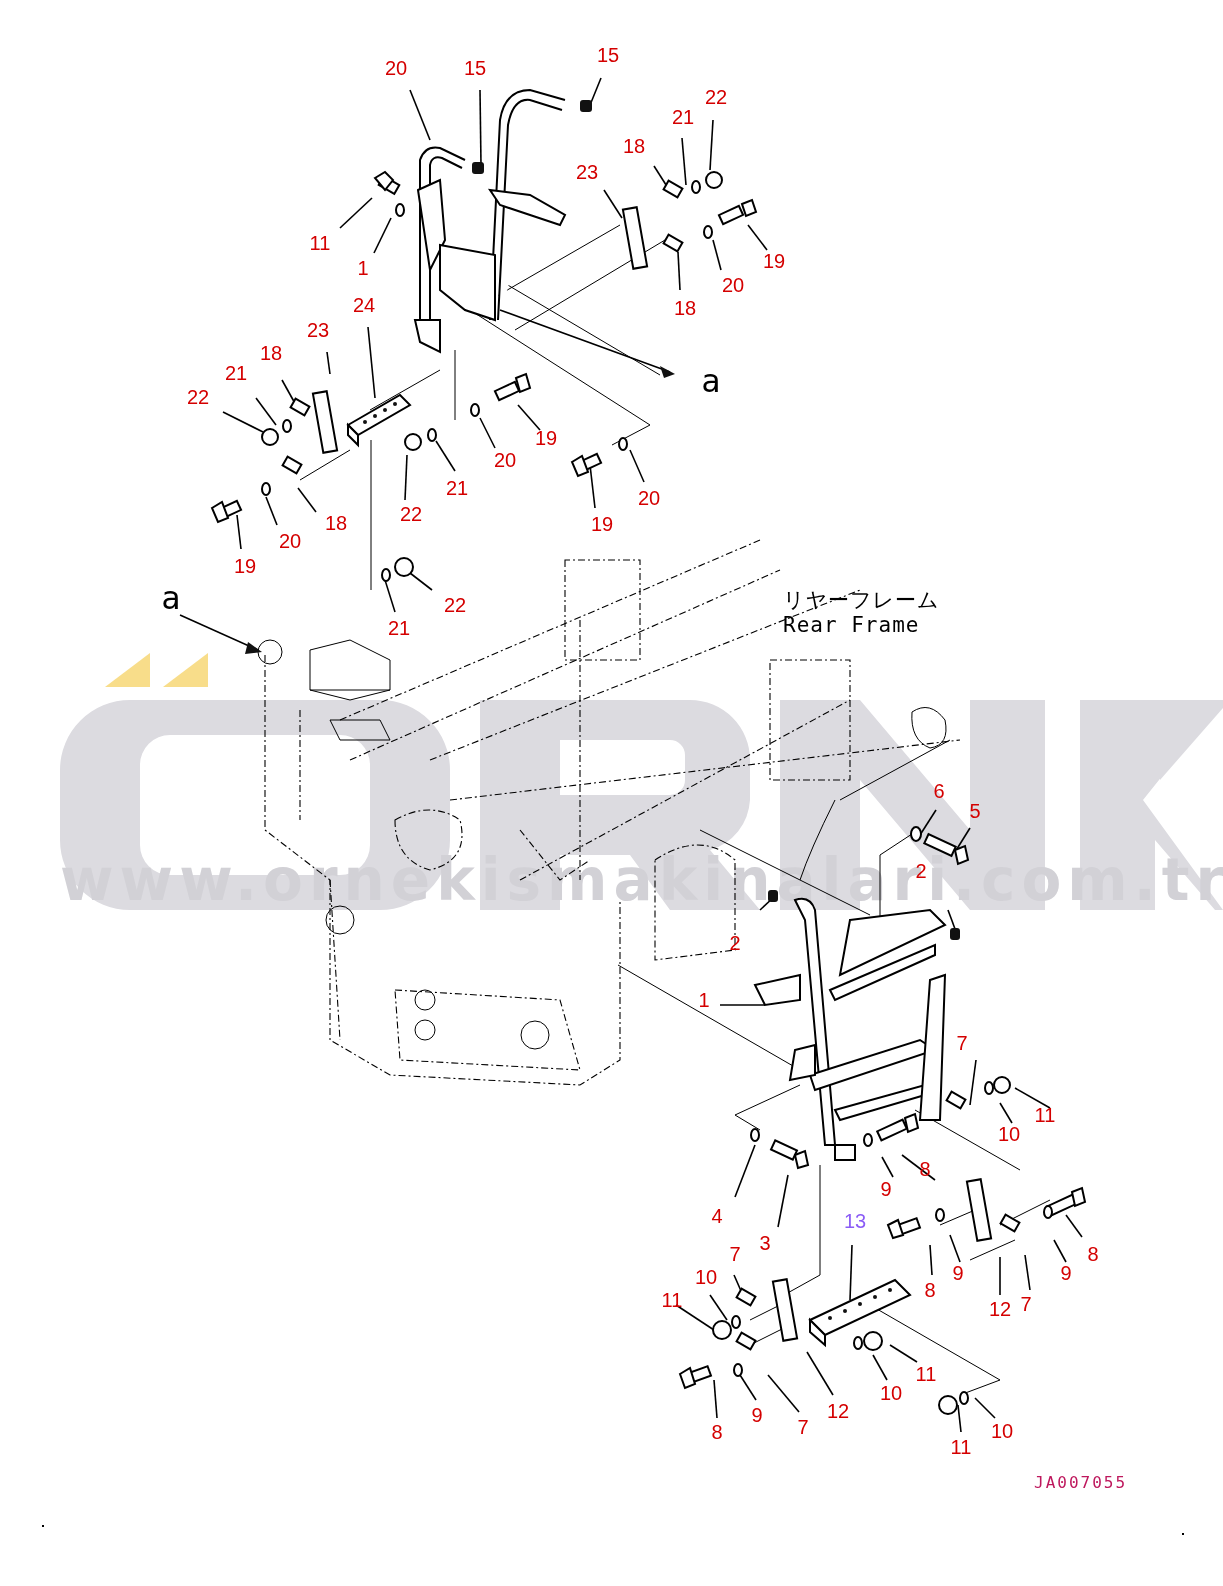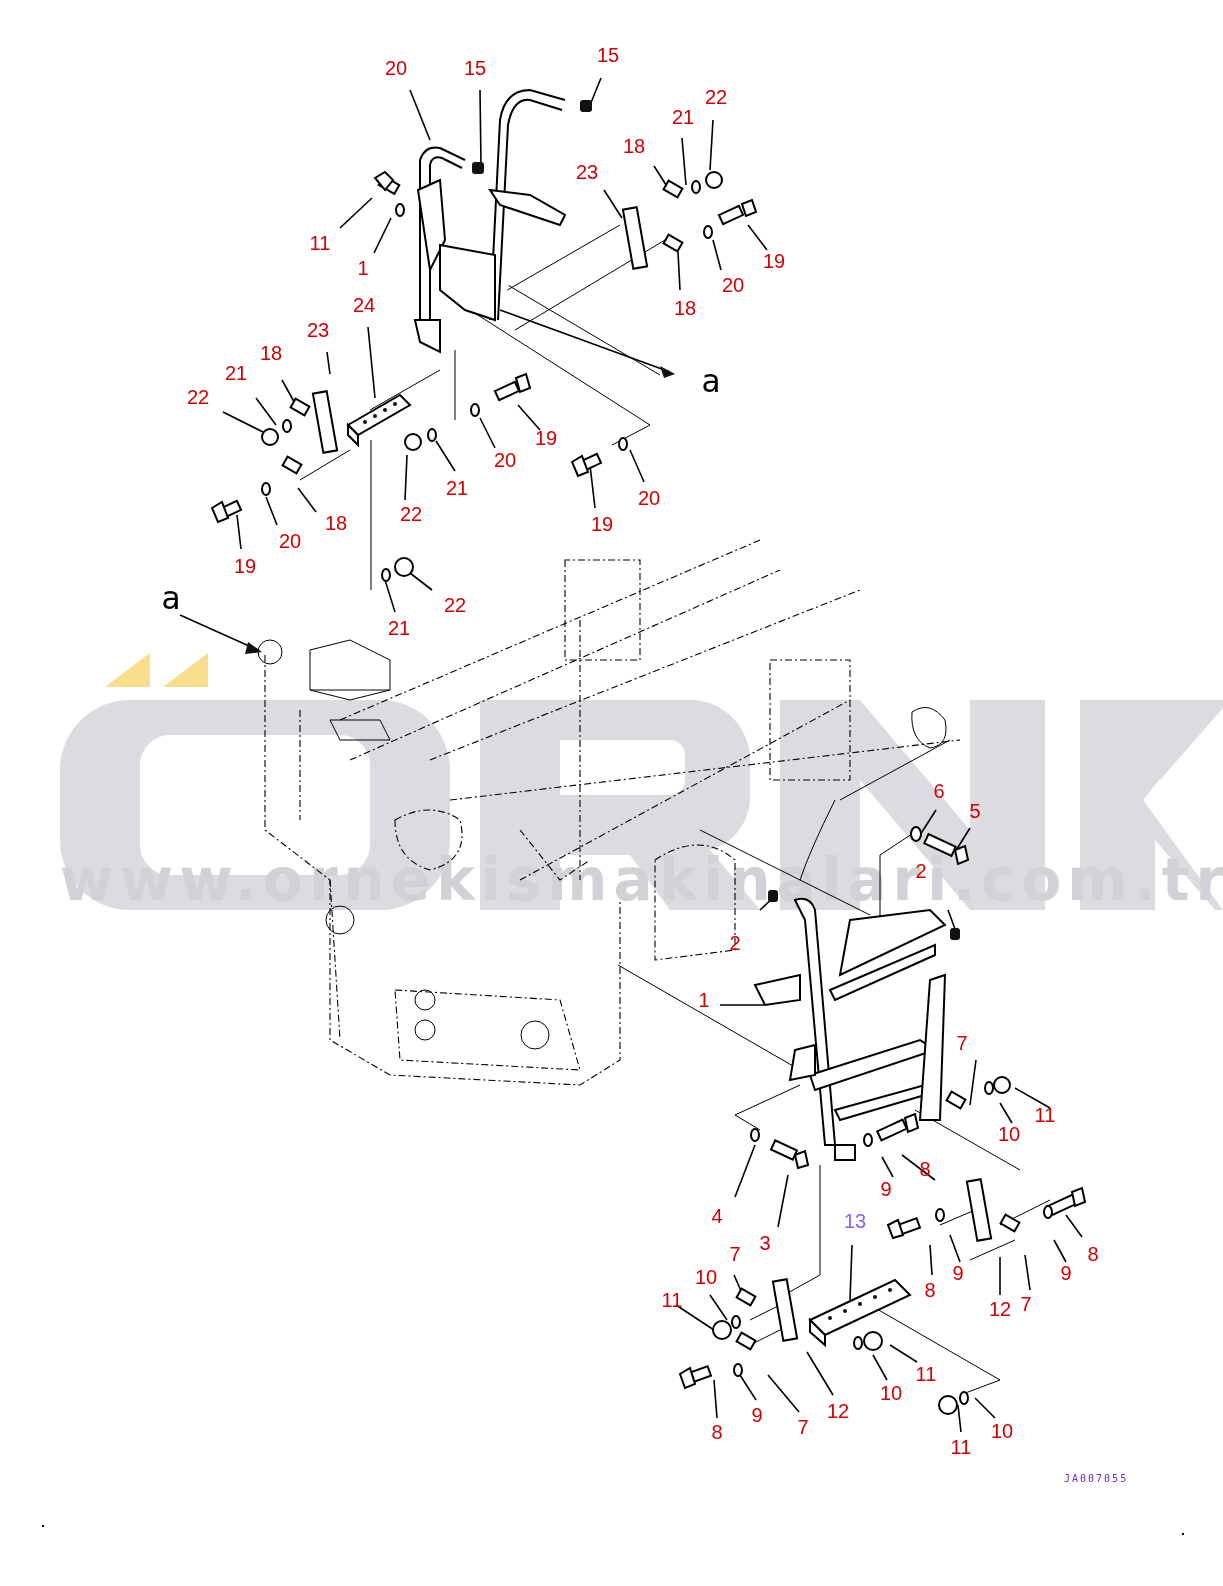--- a/index.html
+++ b/index.html
@@ -9,21 +9,21 @@
   .wm-url { fill:#d2d1d6; font-family:"DejaVu Sans", sans-serif; font-weight:bold; font-size:58px; letter-spacing:6px; }
   .wm-mark { fill:#f8dd8a; }
   .line { stroke:#000; stroke-width:1.6; fill:none; }
   .thin { stroke:#000; stroke-width:1; fill:none; }
   .dash { stroke:#000; stroke-width:1.1; fill:none; stroke-dasharray:7 3 2 3; }
   .part { stroke:#000; stroke-width:2; fill:#fff; }
   .dark { fill:#111; }
   .callout { position:absolute; color:#d40000; font-family:"Liberation Sans", sans-serif; font-size:20px; line-height:20px; transform:translate(-50%,-50%); white-space:nowrap; }
   .view-a { position:absolute; font-family:"DejaVu Sans Mono", monospace; font-size:32px; color:#000; transform:translate(-50%,-50%); }
   .frame-label { position:absolute; left:783px; top:588px; font-family:"DejaVu Sans Mono", monospace; font-size:21px; line-height:25px; color:#000; letter-spacing:1px; }
-  .drawing-no { position:absolute; left:1064px; top:1473px; font-family:"DejaVu Sans Mono", monospace; font-size:10px; letter-spacing:2px; color:#6d28d9; }
+  .drawing-no { position:absolute; left:1034px; top:1473px; font-family:"DejaVu Sans Mono", monospace; font-size:16px; letter-spacing:2px; color:#be185d; }
   .dot { position:absolute; width:2px; height:2px; background:#000; }
 </style>
 </head>
 <body>
 
 <div id="canvas">
 
   <svg width="1223" height="1586" viewBox="0 0 1223 1586">
 
     <g>
@@ -292,20 +292,24 @@
     </g>
 
     <g>
       <line class="line" x1="500" y1="310" x2="670" y2="372"></line>
       <polygon class="dark" points="675,374 660,366 664,378"></polygon>
       <line class="line" x1="180" y1="615" x2="258" y2="650"></line>
       <polygon class="dark" points="262,652 248,642 245,654"></polygon>
     </g>
   </svg>
 
+  <div class="frame-label">
+    <div>リヤーフレーム</div>
+    <div>Rear Frame</div>
+  </div>
 
   <div class="drawing-no">JA007055</div>
 
   <div id="callouts">
       <div class="callout" style="left: 396px; top: 68px; color: rgb(212, 0, 0);">20</div>
       <div class="callout" style="left: 475px; top: 68px; color: rgb(212, 0, 0);">15</div>
       <div class="callout" style="left: 608px; top: 55px; color: rgb(212, 0, 0);">15</div>
       <div class="callout" style="left: 716px; top: 97px; color: rgb(212, 0, 0);">22</div>
       <div class="callout" style="left: 683px; top: 117px; color: rgb(212, 0, 0);">21</div>
       <div class="callout" style="left: 634px; top: 146px; color: rgb(212, 0, 0);">18</div>

